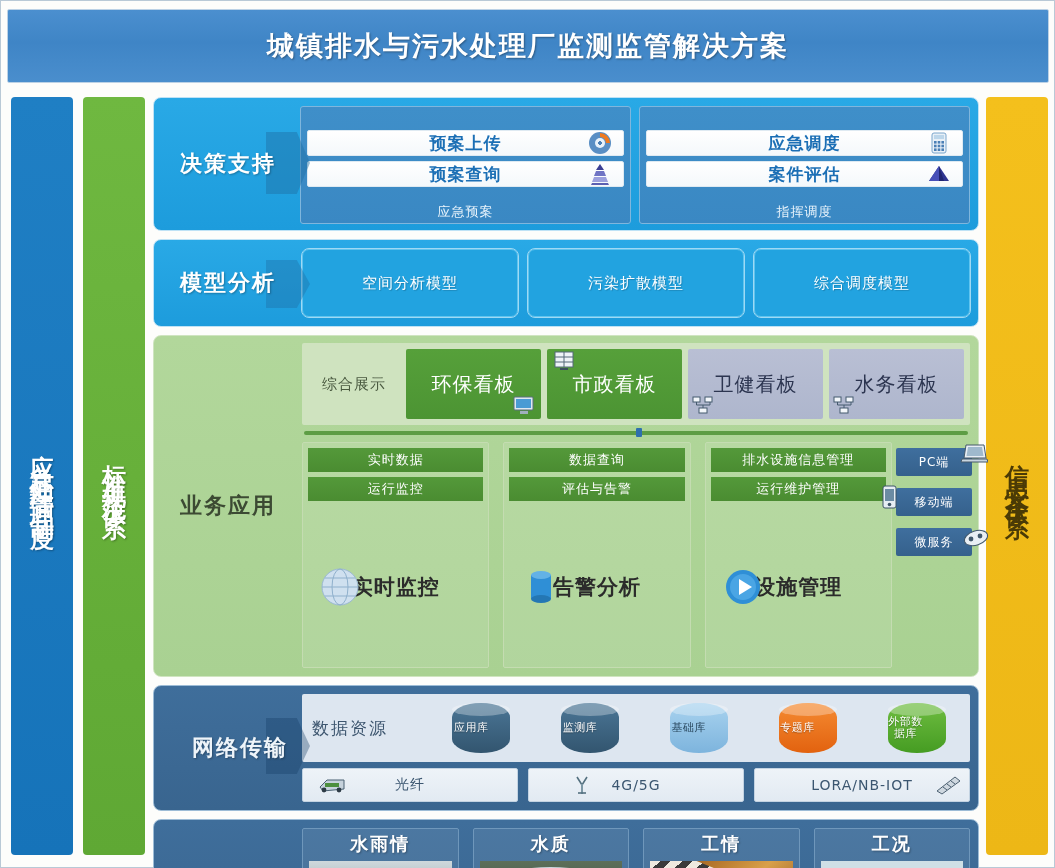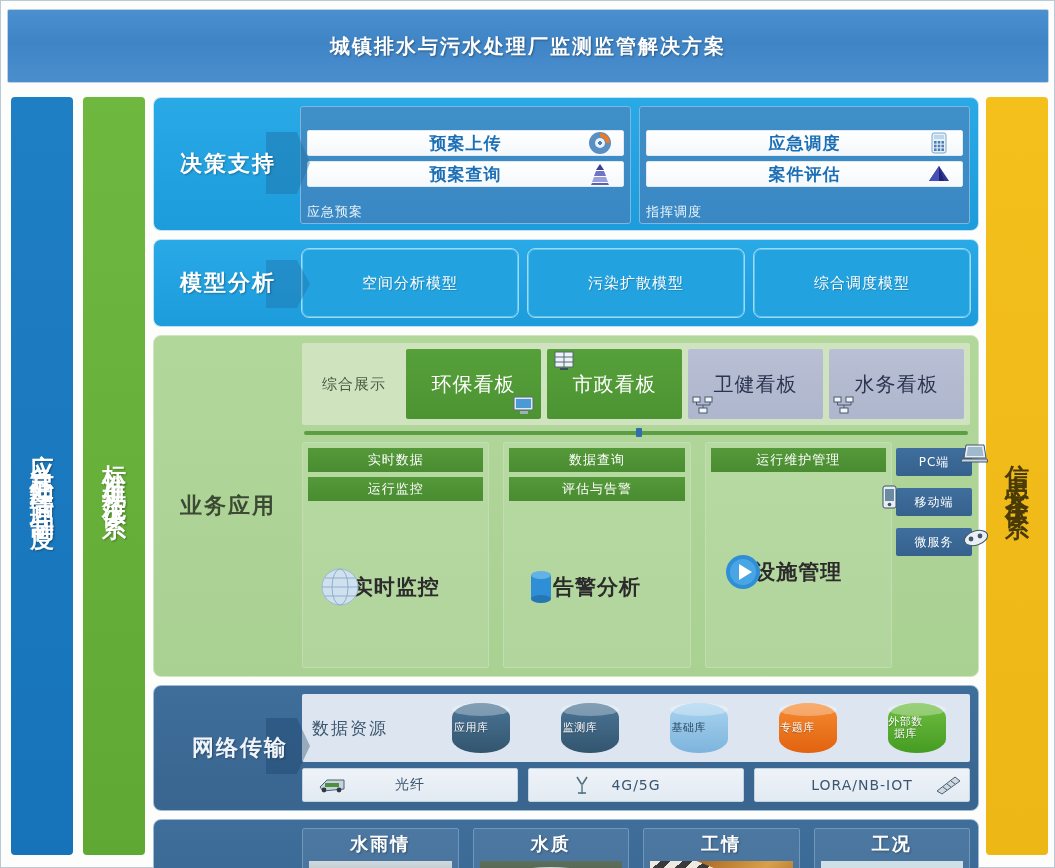--- a/index.html
+++ b/index.html
@@ -20,21 +20,21 @@
   .header {
     position: absolute;
     left: 6px; top: 8px; width: 1042px; height: 74px;
     background: linear-gradient(180deg,#4b8fcf 0%,#3f85c6 45%,#4a8ecd 100%);
     border: 1px solid #bcd2e6;
     border-radius: 2px;
     display: flex; align-items: center; justify-content: center;
   }
   .header-title {
     color: #ffffff;
-    font-size: 20px;
+    font-size: 27px;
     font-weight: bold;
     letter-spacing: 2px;
     text-shadow: 1px 1px 2px rgba(0,0,0,.35);
   }
 
   
   .colband {
     position: absolute;
     width: 62px;
     border-radius: 4px;
@@ -125,21 +125,21 @@
     position: relative;
   }
   .dec-btn .btn-text {
     font-size: 17px; font-weight: bold; color: #1c6fb5; letter-spacing: 1px;
   }
   .dec-btn .btn-icon {
     position: absolute; right: 10px; top: 50%; transform: translateY(-50%);
     width: 26px; height: 26px;
   }
   .dec-group-caption {
-    color: #e9f4fc; font-size: 13px; letter-spacing: 1px;
+    text-align: center; color: #e9f4fc; font-size: 13px; letter-spacing: 1px;
     margin-top: 11px;
   }
 
   
   #row-model {
     top: 142px; height: 88px;
     background: linear-gradient(180deg,#29a9e6 0%,#1d9cdc 100%);
     border: 1px solid #bfe2f5;
   }
   #row-model .label-arrow {
@@ -548,20 +548,21 @@
                 <rect x="14" y="12" width="20" height="24" fill="#2f8fd6"></rect>
                 <ellipse cx="24" cy="12" rx="10" ry="4" fill="#63b2e6"></ellipse>
                 <ellipse cx="24" cy="36" rx="10" ry="4" fill="#2477b4"></ellipse>
               </svg>
             </span>
             <span class="big-text">告警分析</span>
           </div>
         </div>
 
         <div class="biz-col">
+          <div class="biz-bar">排水设施信息管理</div>
           <div class="biz-bar">运行维护管理</div>
           <div class="biz-big">
             <span class="big-ico">
               <svg viewBox="0 0 48 48" width="48" height="48">
                 <circle cx="24" cy="24" r="17" fill="#2f8fd6"></circle>
                 <circle cx="24" cy="24" r="13" fill="#4aa5e4"></circle>
                 <polygon points="20,16 33,24 20,32" fill="#ffffff"></polygon>
               </svg>
             </span>
             <span class="big-text">设施管理</span>

